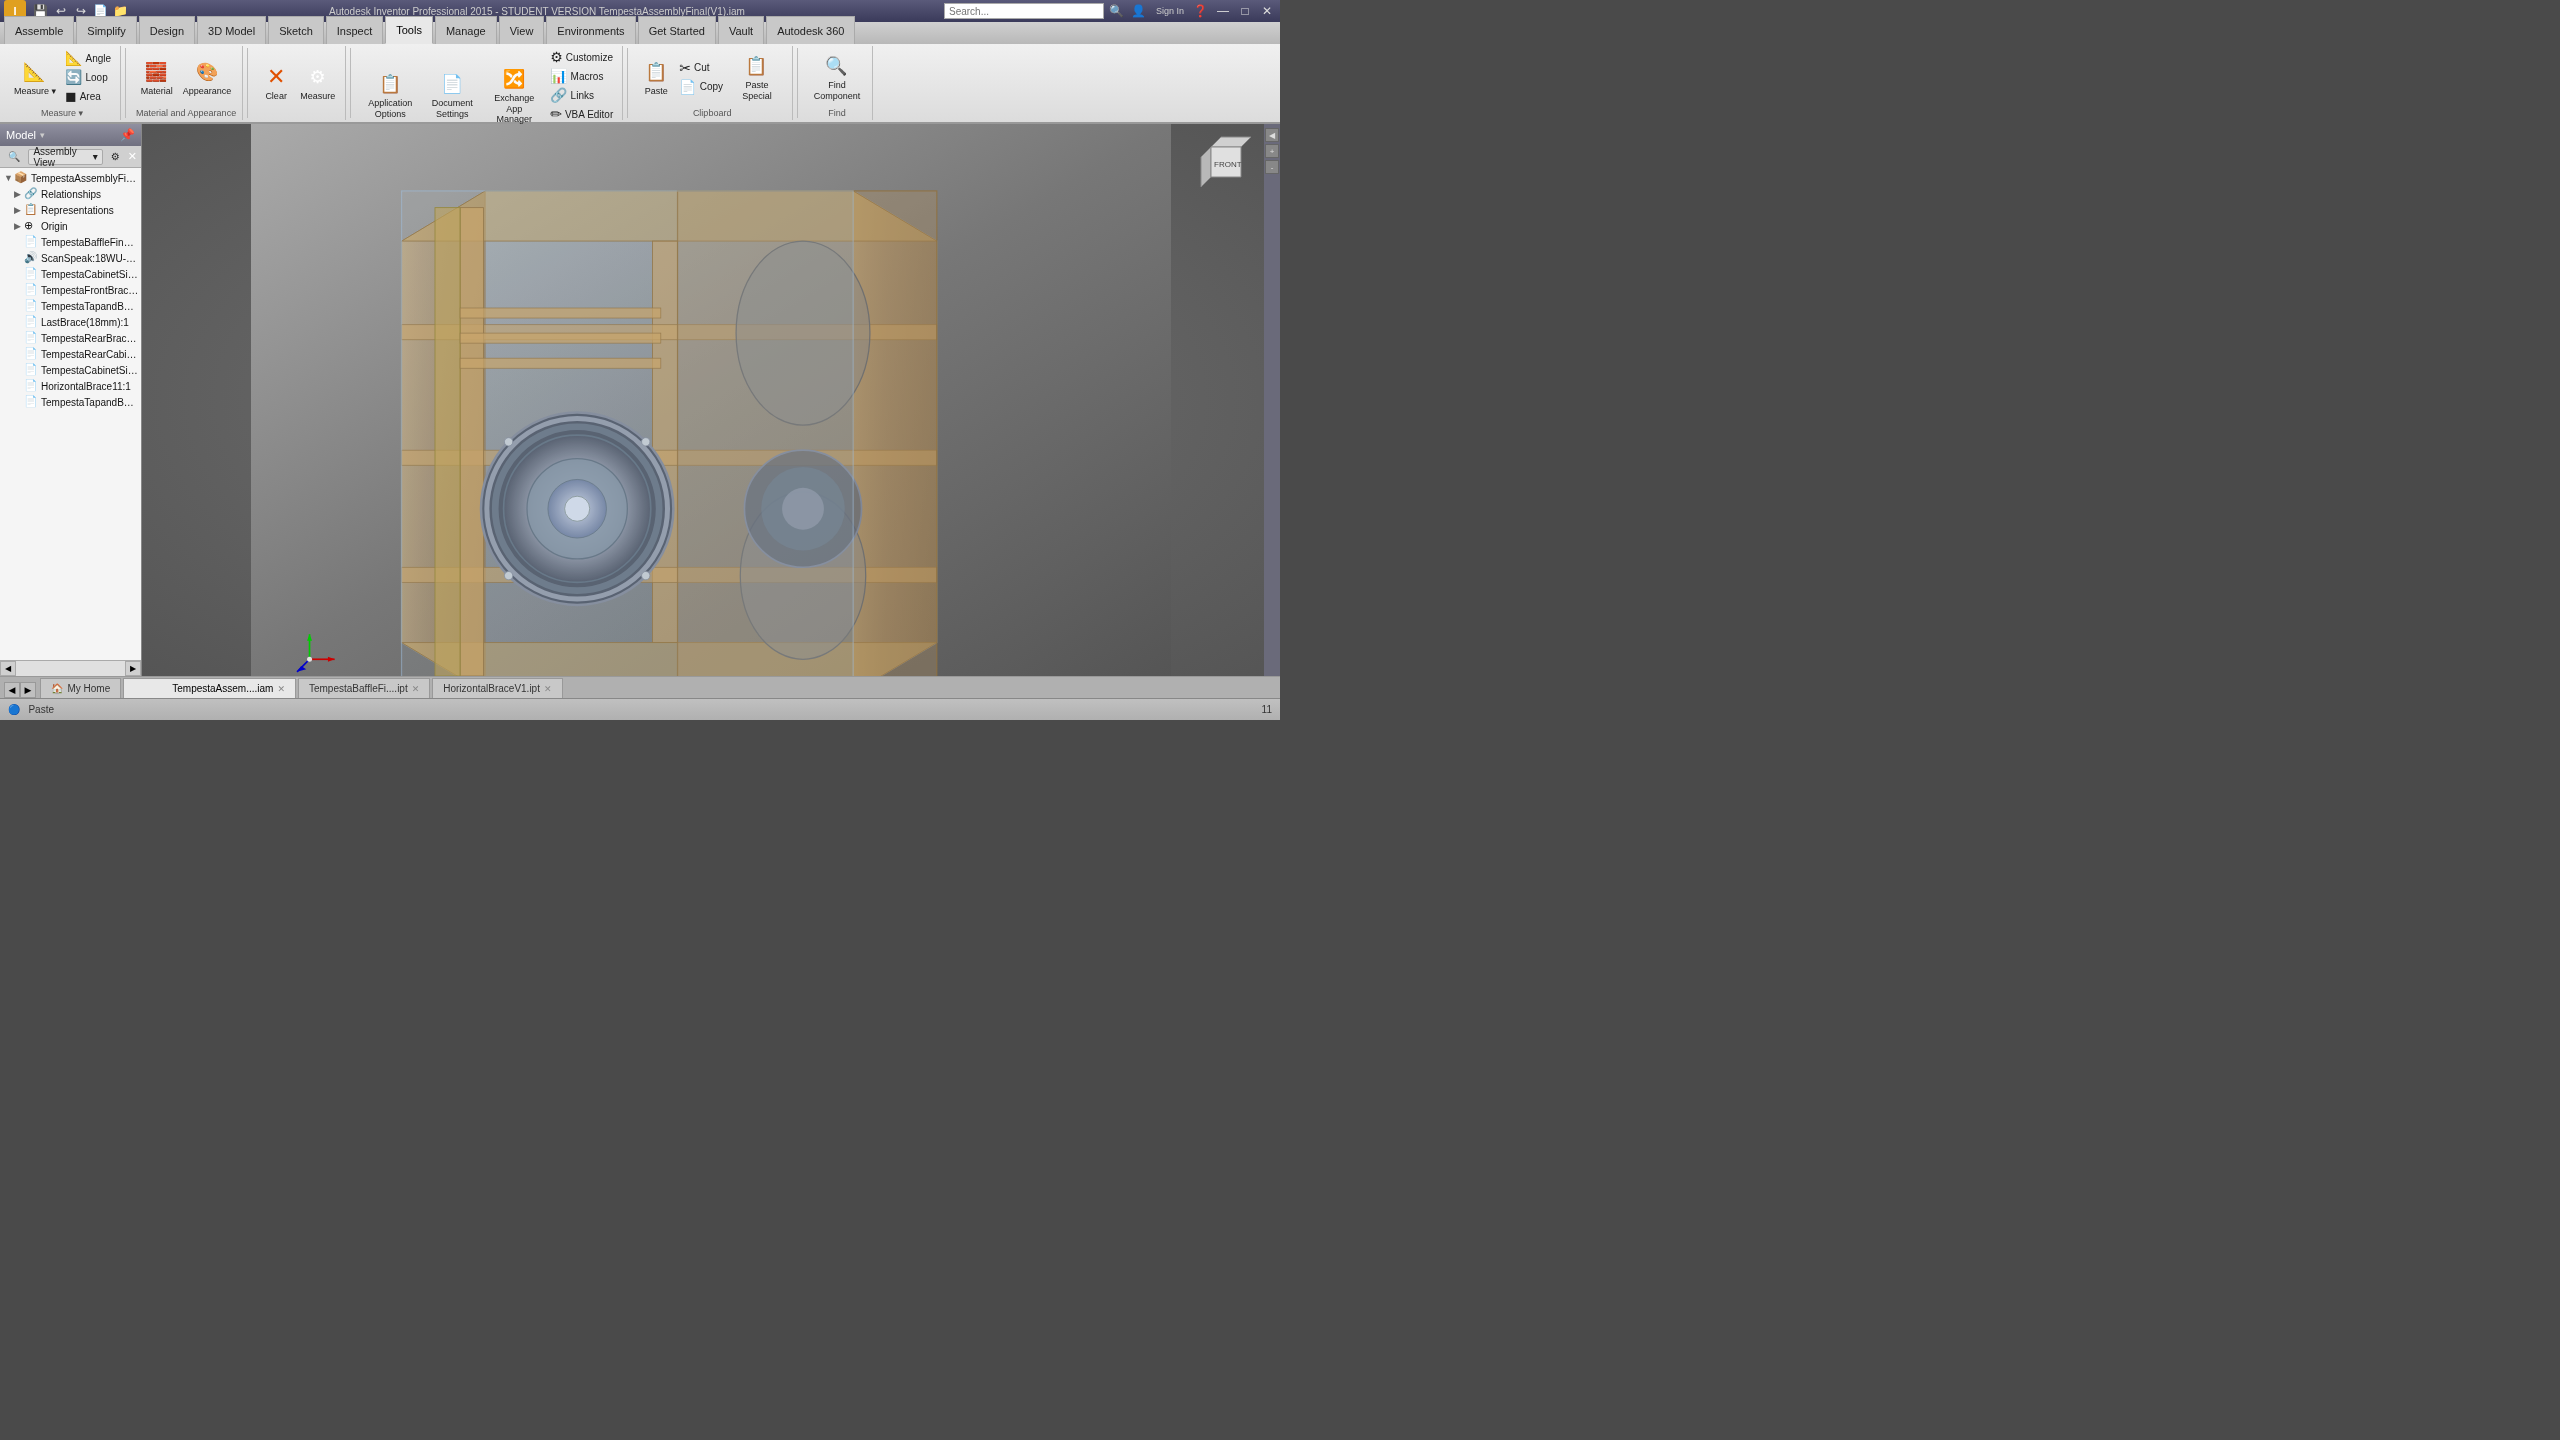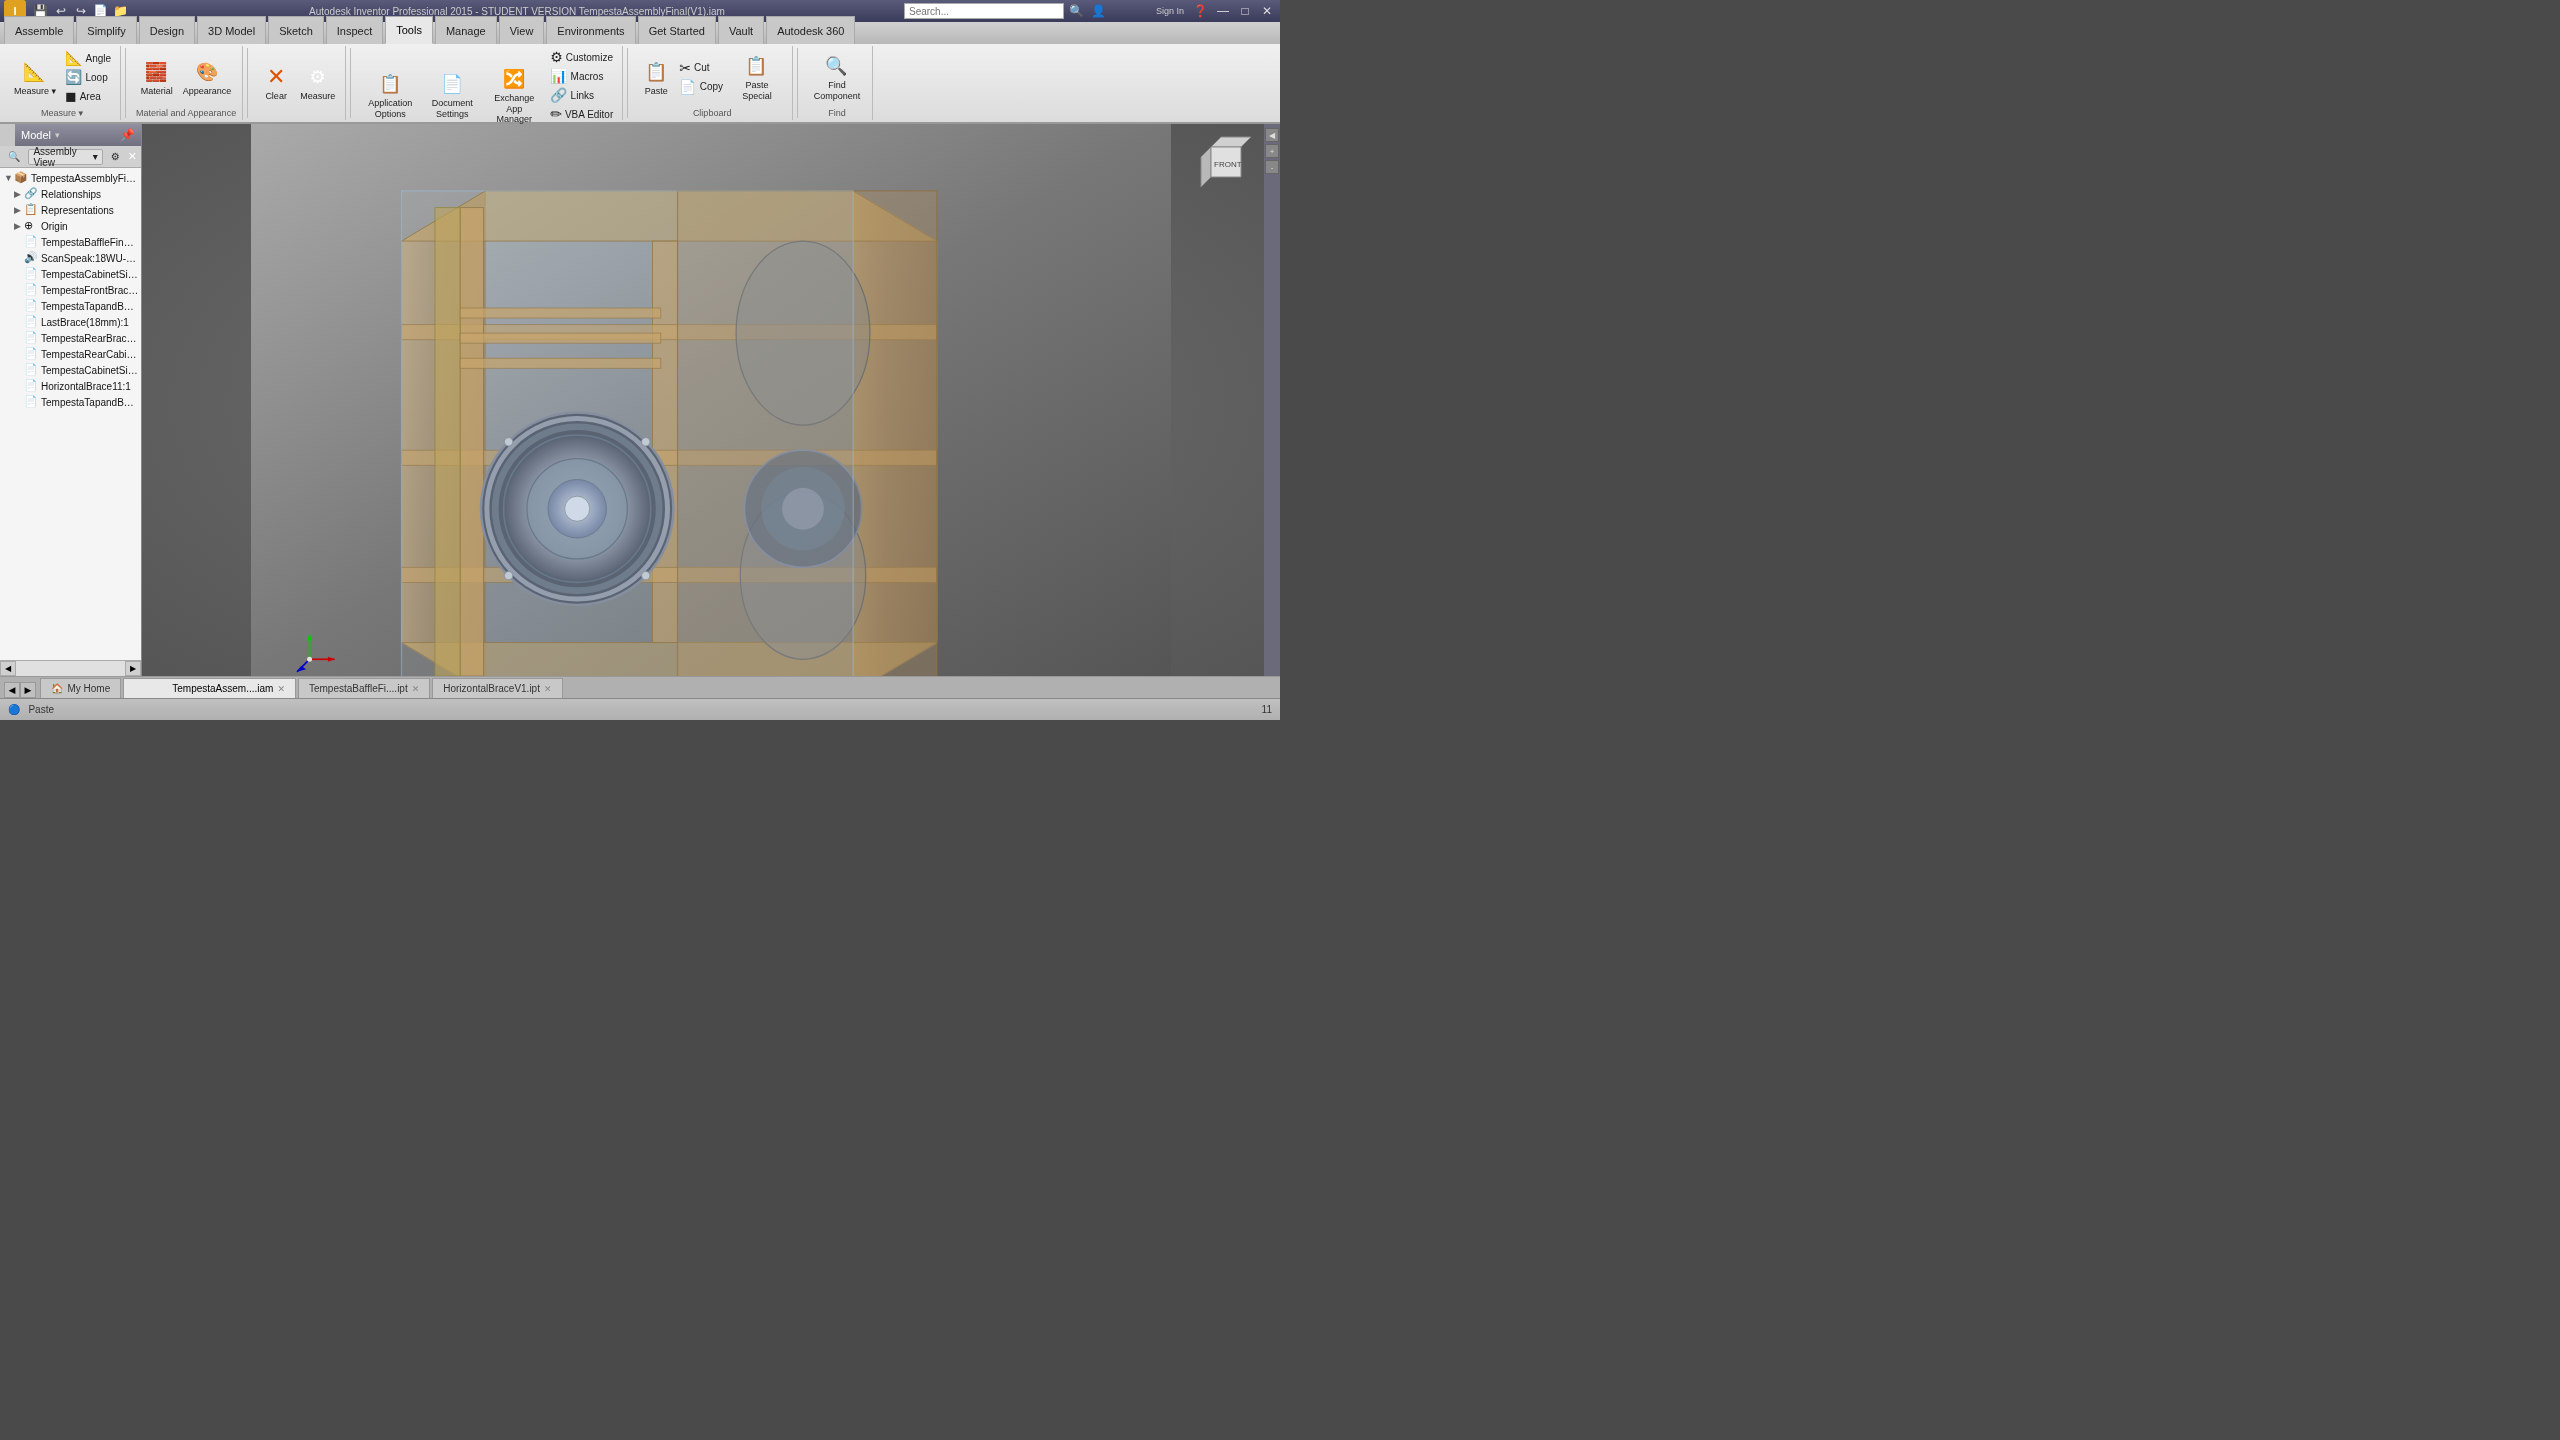--- a/index.html
+++ b/index.html
@@ -121,21 +121,20 @@
     #panel-header {
       height: 22px;
       background: linear-gradient(to bottom, #9090a0, #707080);
       display: flex;
       align-items: center;
       padding: 0 6px;
       font-size: 11px;
       color: #fff;
       gap: 8px;
       justify-content: space-between;
-      margin-left: 15px;
     }
     .panel-header-left { display: flex; align-items: center; gap: 4px; }
     .panel-pin-btn { cursor: pointer; font-size: 12px; }
 
     #panel-toolbar {
       height: 22px;
       background: #d0d0d0;
       display: flex;
       align-items: center;
       padding: 0 4px;
@@ -344,21 +343,21 @@
   <button class="qat-btn">💾</button>
   <button class="qat-btn">↩</button>
   <button class="qat-btn">↪</button>
   <button class="qat-btn">📄</button>
   <button class="qat-btn">📁</button>
   <span style="flex:1; text-align:center; font-size:10px; color:#ccc;">Autodesk Inventor Professional 2015 - STUDENT VERSION   TempestaAssemblyFinal(V1).iam</span>
   <div class="signin-area">
     <input class="search-box" type="text" placeholder="Search..." style="">
     <button class="qat-btn">🔍</button>
     <button class="qat-btn">👤</button>
-    <button class="qat-btn" style="font-size:9px; color:#ccc; width:auto; padding:0 4px;margin-left:40px;">Sign In</button>
+    <button class="qat-btn" style="font-size:9px; color:#ccc; width:auto; padding:0 4px;">Sign In</button>
     <button class="qat-btn">❓</button>
     <button class="qat-btn">—</button>
     <button class="qat-btn">□</button>
     <button class="qat-btn">✕</button>
   </div>
 </div>
 
 <div id="ribbon-tabs">
   <div class="ribbon-tab">Assemble</div>
   <div class="ribbon-tab">Simplify</div>

